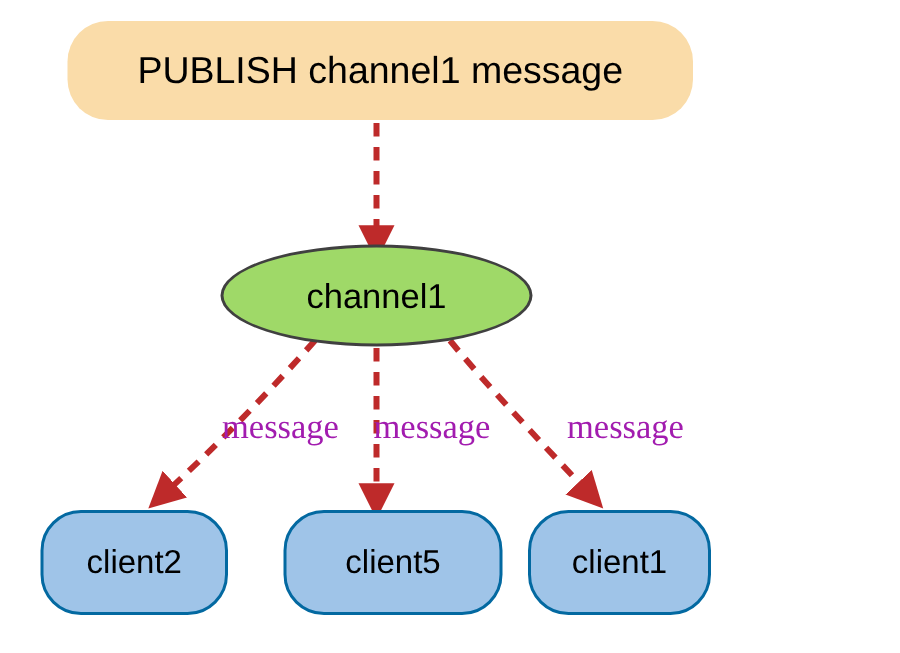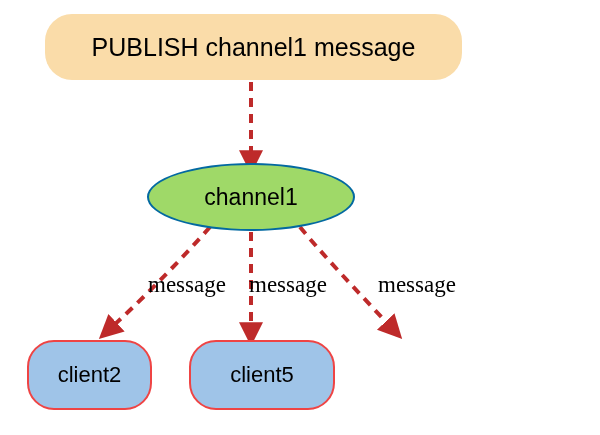--- a/index.html
+++ b/index.html
@@ -47,51 +47,51 @@
     letter-spacing: 0px;
     white-space: nowrap;
   }
   
   #channel-node {
     left: 147px;
     top: 163px;
     width: 208px;
     height: 68px;
     background: #9fd968;
-    border: 2px solid #0369a1;
+    border: 2px solid #404040;
     border-radius: 50%;
   }
   #channel-node .node-label {
     font-family: "Liberation Sans", sans-serif;
     font-size: 23px;
     color: #000000;
     white-space: nowrap;
   }
   
   .client-box {
     top: 340px;
     height: 70px;
     background: #9fc4e8;
-    border: 2px solid #ef4444;
+    border: 2px solid #0369a1;
   }
   .client-box .node-label {
     font-family: "Liberation Sans", sans-serif;
     font-size: 22px;
     color: #000000;
     white-space: nowrap;
   }
   #client-box-0 { left: 27px;  width: 125px; }
   #client-box-1 { left: 189px; width: 146px; }
   #client-box-2 { left: 352px; width: 122px; }
   
   .edge-label {
     position: absolute;
     font-family: "Liberation Serif", serif;
     font-size: 23px;
-    color: #000000;
+    color: #a21caf;
     white-space: nowrap;
     text-align: center;
   }
   #edge-label-0 { left: 148px; top: 272px; }
   #edge-label-1 { left: 249px; top: 272px; }
   #edge-label-2 { left: 378px; top: 272px; }
 </style>
 </head>
 <body>
 
@@ -124,14 +124,17 @@
   <span class="edge-label" id="edge-label-0">message</span>
   <span class="edge-label" id="edge-label-1">message</span>
   <span class="edge-label" id="edge-label-2">message</span>
 
   <div class="node client-box" id="client-box-0">
     <span class="node-label">client2</span>
   </div>
   <div class="node client-box" id="client-box-1">
     <span class="node-label">client5</span>
   </div>
+  <div class="node client-box" id="client-box-2">
+    <span class="node-label">client1</span>
+  </div>
 
 </div>
 
 </body></html>

